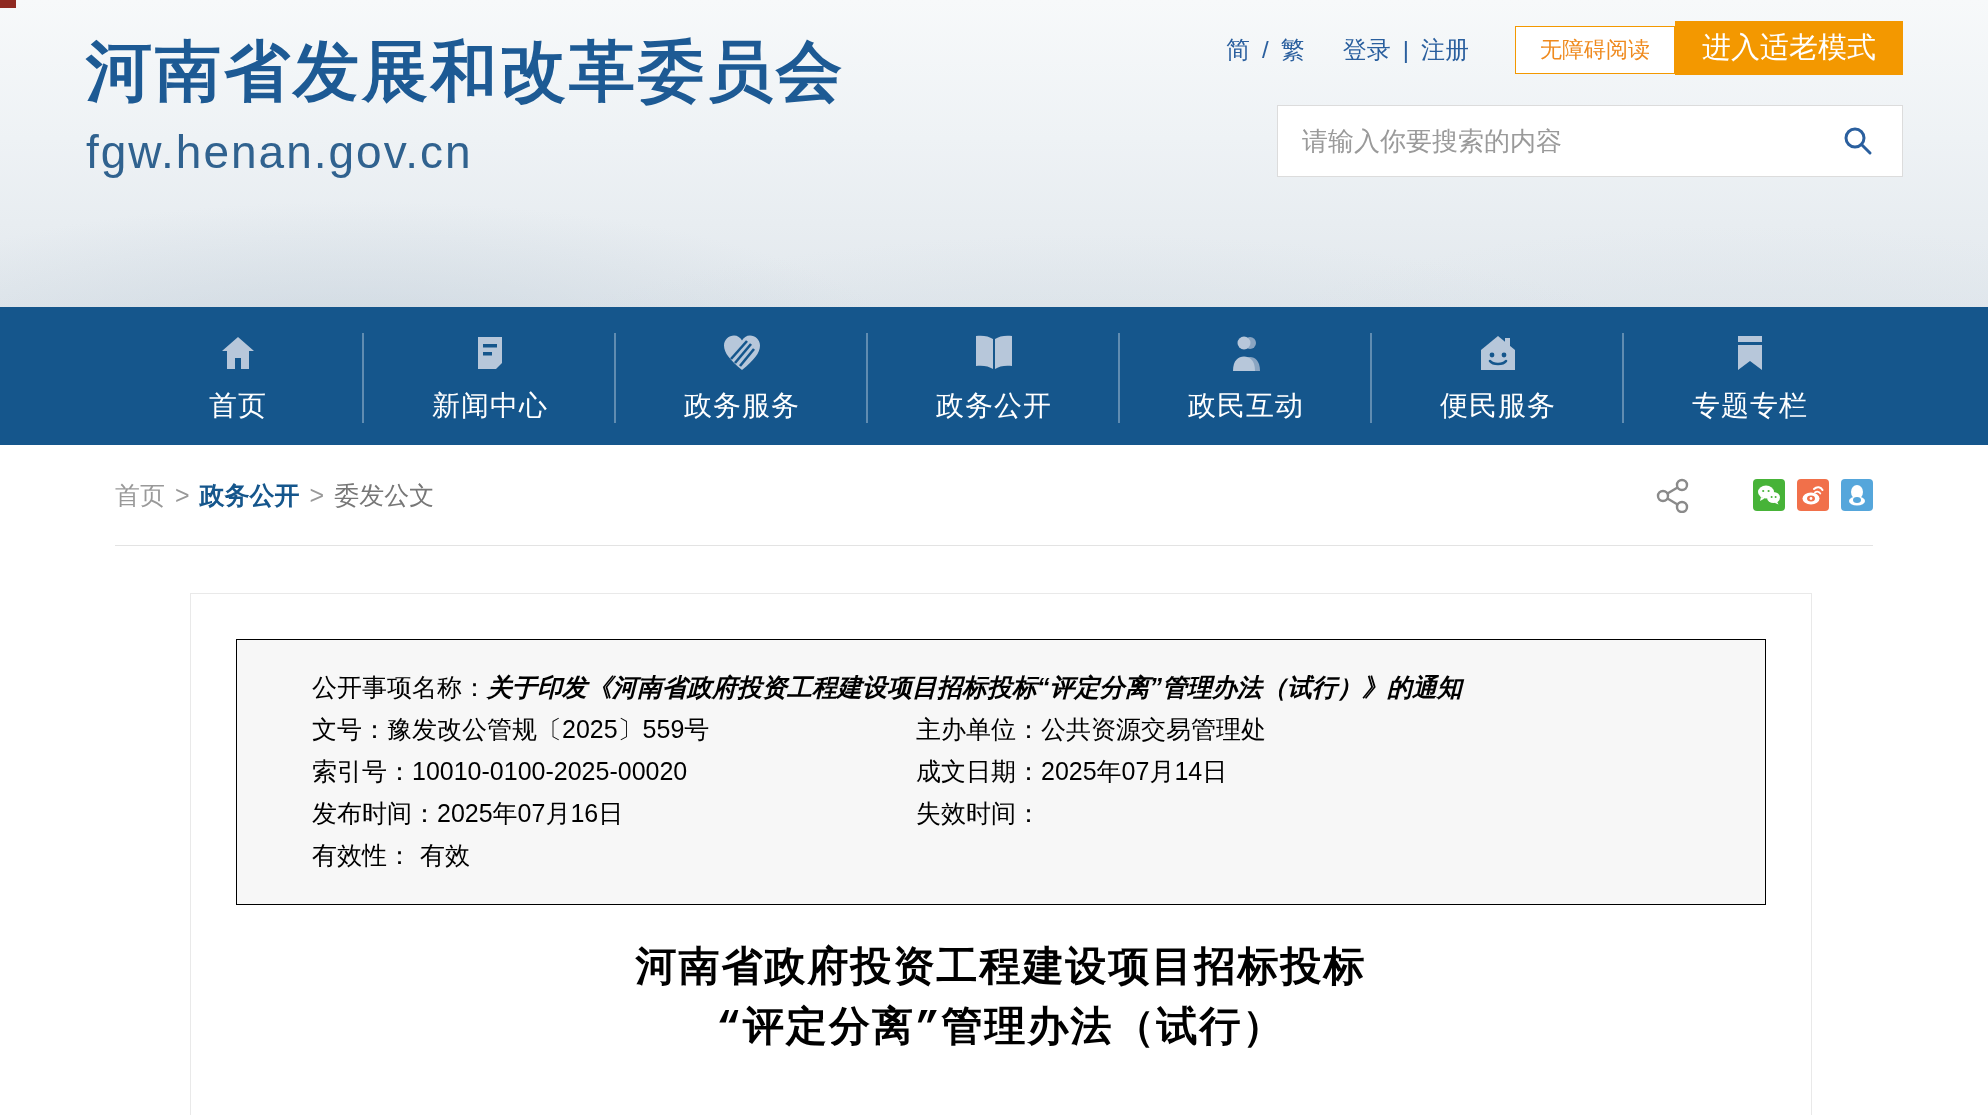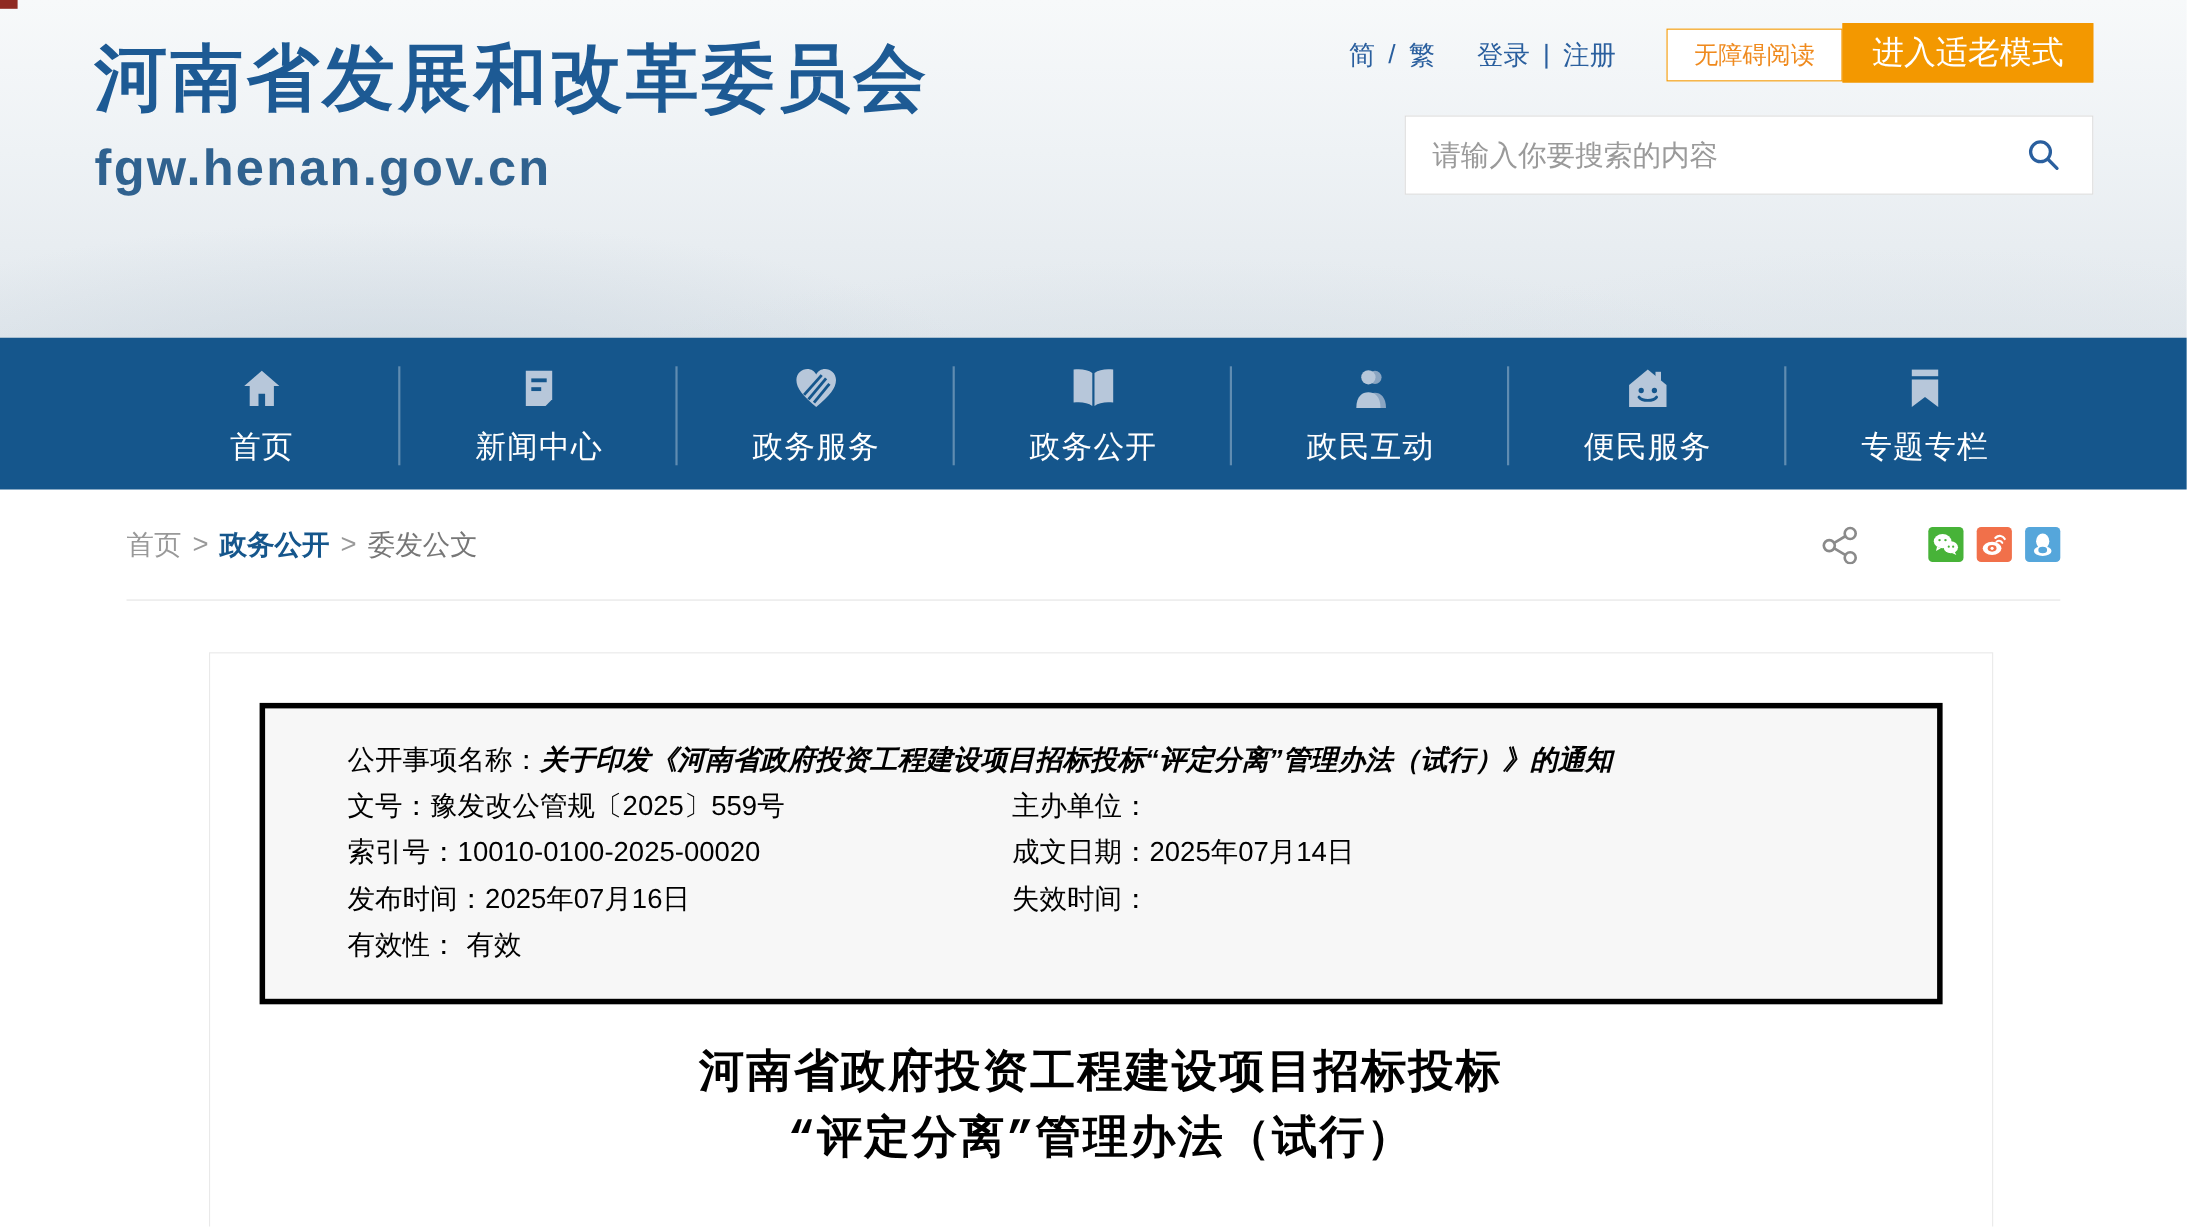--- a/index.html
+++ b/index.html
@@ -12,21 +12,21 @@
     background:linear-gradient(180deg,#f7f9fa 0%,#eef2f5 45%,#e2e8ed 100%); overflow:hidden; }
   .header::before { content:''; position:absolute; inset:0;
     background:
       radial-gradient(ellipse 900px 260px at 18% 118%, rgba(188,202,214,.55) 0%, rgba(188,202,214,0) 62%),
       radial-gradient(ellipse 1100px 300px at 55% 135%, rgba(205,216,224,.6) 0%, rgba(205,216,224,0) 60%),
       radial-gradient(ellipse 800px 220px at 88% 120%, rgba(214,223,230,.5) 0%, rgba(214,223,230,0) 65%); }
   .corner-mark { position:absolute; left:0; top:0; width:16px; height:8px; background:#8f2a22; }
 
   .logo-block { position:absolute; left:86px; top:30px; }
   .site-title { font-size:66px; font-weight:bold; color:#1d5a94; letter-spacing:3px; line-height:1.25; }
-  .site-url { margin-top:12px; font-size:46px; color:#30628f; letter-spacing:2px; font-weight:700; }
+  .site-url { margin-top:12px; font-size:46px; color:#30628f; letter-spacing:2px; font-weight:400; }
 
   .top-right { position:absolute; top:24px; right:85px; display:flex; align-items:center; }
   .top-links { display:flex; align-items:center; font-size:24px; color:#2a5f9e; margin-right:46px; gap:10px; }
   .top-links .sep { color:#2a5f9e; padding:0 2px; }
   .top-links a { color:#2a5f9e; text-decoration:none; cursor:pointer; }
   .btn-accessibility { height:48px; padding:0 24px; background:#fff; border:1px solid #f39800;
     color:#ef8a1e; font-size:22px; display:flex; align-items:center; cursor:pointer; }
   .btn-elderly { height:54px; padding:12px 26px; background:#f39800; border:1px solid #f39800;
     color:#fff; font-size:29px; display:flex; align-items:center; cursor:pointer; margin-top:-3px; }
 
@@ -60,21 +60,21 @@
   .share-generic { margin-right:50px; cursor:pointer; display:flex; }
   .share-sq { width:32px; height:32px; border-radius:4px; display:flex; align-items:center;
     justify-content:center; cursor:pointer; }
   .share-wechat { background:#47b338; }
   .share-weibo { background:#f1704a; }
   .share-qq { background:#55a6db; }
 
   
   .card { position:absolute; left:190px; top:593px; width:1622px; height:560px;
     background:#fff; border:1px solid #e9e9e9; }
-  .meta-box { margin:45px 45px 0 45px; background:#f7f7f7; border:5px solid #000000;
+  .meta-box { margin:45px 45px 0 45px; background:#f7f7f7; border:1px solid #000000;
     padding:26px 40px 28px 75px; font-size:25px; color:#000; }
   .meta-row { line-height:42px; display:flex; }
   .meta-col1 { width:604px; display:flex; }
   .meta-col2 { flex:1; display:flex; }
   .meta-label { white-space:nowrap; }
   .meta-value {}
   .meta-value.italic { font-style:italic; font-weight:bold; }
 
   .doc-title { margin-top:34px; text-align:center;
     font-family:Liberation Mono, monospace; font-weight:bold;
@@ -262,20 +262,21 @@
         <span class="meta-label">公开事项名称：</span>
         <span class="meta-value italic">关于印发《河南省政府投资工程建设项目招标投标“评定分离”管理办法（试行）》的通知</span>
       </div>
       <div class="meta-row">
         <span class="meta-col1">
           <span class="meta-label">文号：</span>
           <span class="meta-value">豫发改公管规〔2025〕559号</span>
         </span>
         <span class="meta-col2">
           <span class="meta-label">主办单位：</span>
+          <span class="meta-value">公共资源交易管理处</span>
         </span>
       </div>
       <div class="meta-row">
         <span class="meta-col1">
           <span class="meta-label">索引号：</span>
           <span class="meta-value">10010-0100-2025-00020</span>
         </span>
         <span class="meta-col2">
           <span class="meta-label">成文日期：</span>
           <span class="meta-value">2025年07月14日</span>

